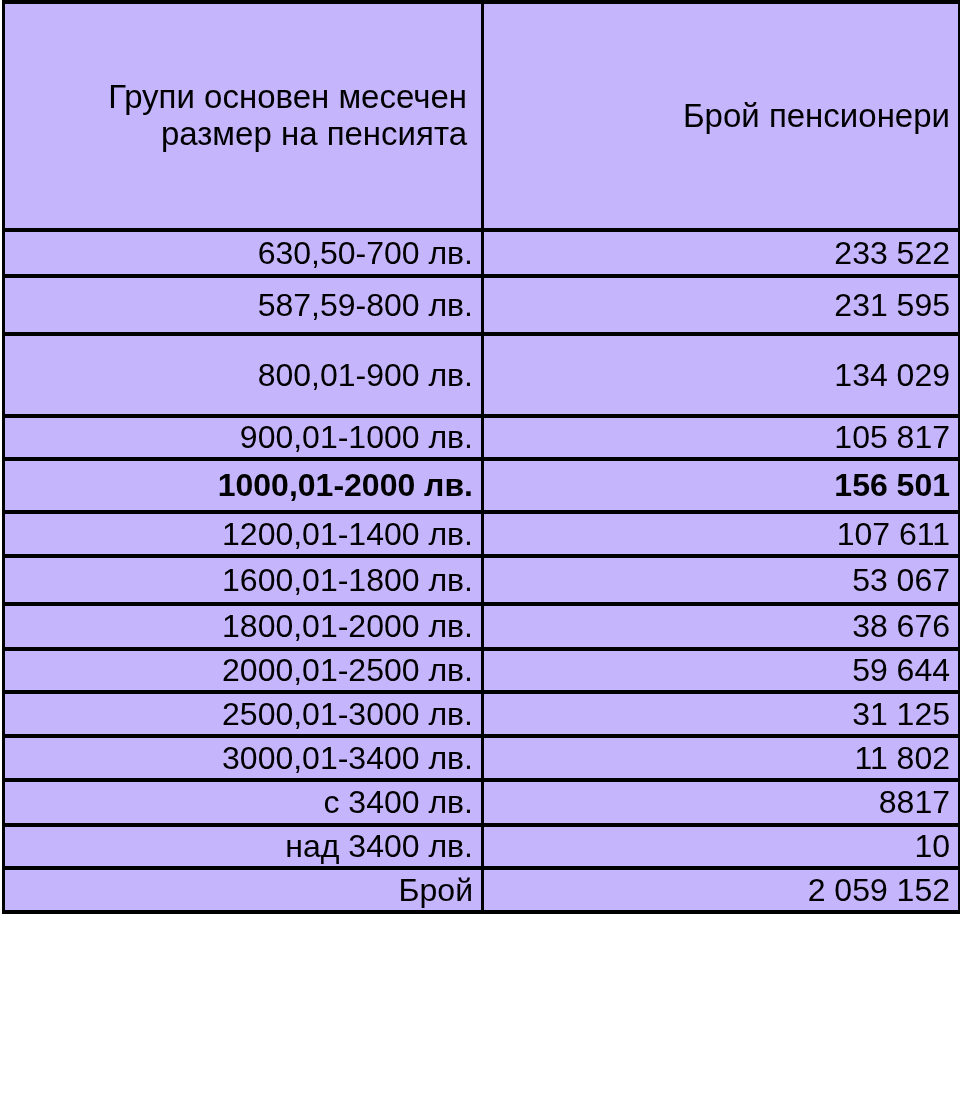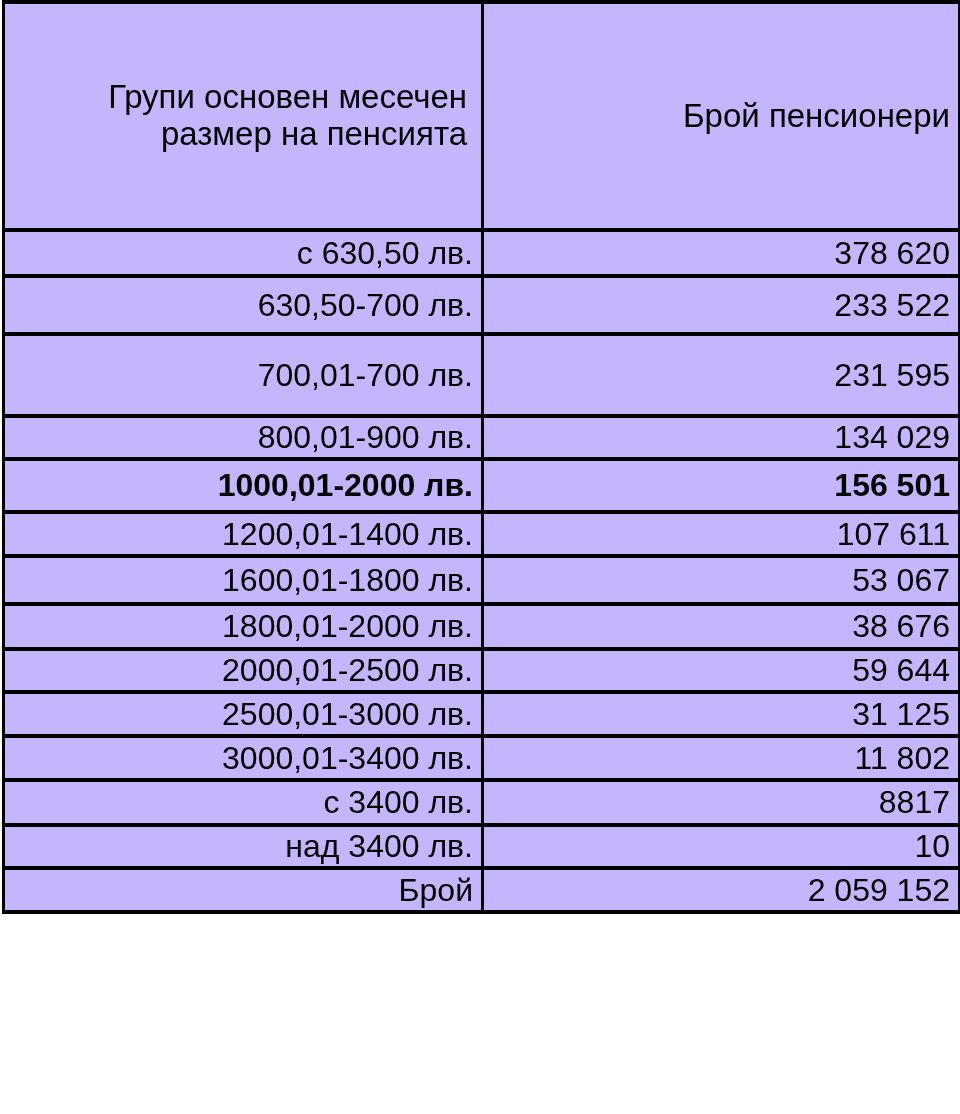--- a/index.html
+++ b/index.html
@@ -72,34 +72,34 @@
       <th class="group-header">
         <span>Групи основен месечен размер на пенсията</span>
       </th>
       <th class="count-header">
         <span>Брой пенсионери</span>
       </th>
     </tr>
   </thead>
   <tbody id="table-body">
       <tr>
-    <td>с 630,50 лв.</td>
-    <td>378 620</td>
-  </tr>
-      <tr>
     <td>630,50-700 лв.</td>
     <td>233 522</td>
   </tr>
       <tr>
-    <td>700,01-700 лв.</td>
+    <td>587,59-800 лв.</td>
     <td>231 595</td>
   </tr>
       <tr>
     <td>800,01-900 лв.</td>
     <td>134 029</td>
+  </tr>
+      <tr>
+    <td>900,01-1000 лв.</td>
+    <td>105 817</td>
   </tr>
       <tr>
     <td>1000,01-2000 лв.</td>
     <td>156 501</td>
   </tr>
       <tr>
     <td>1200,01-1400 лв.</td>
     <td>107 611</td>
   </tr>
       <tr>

